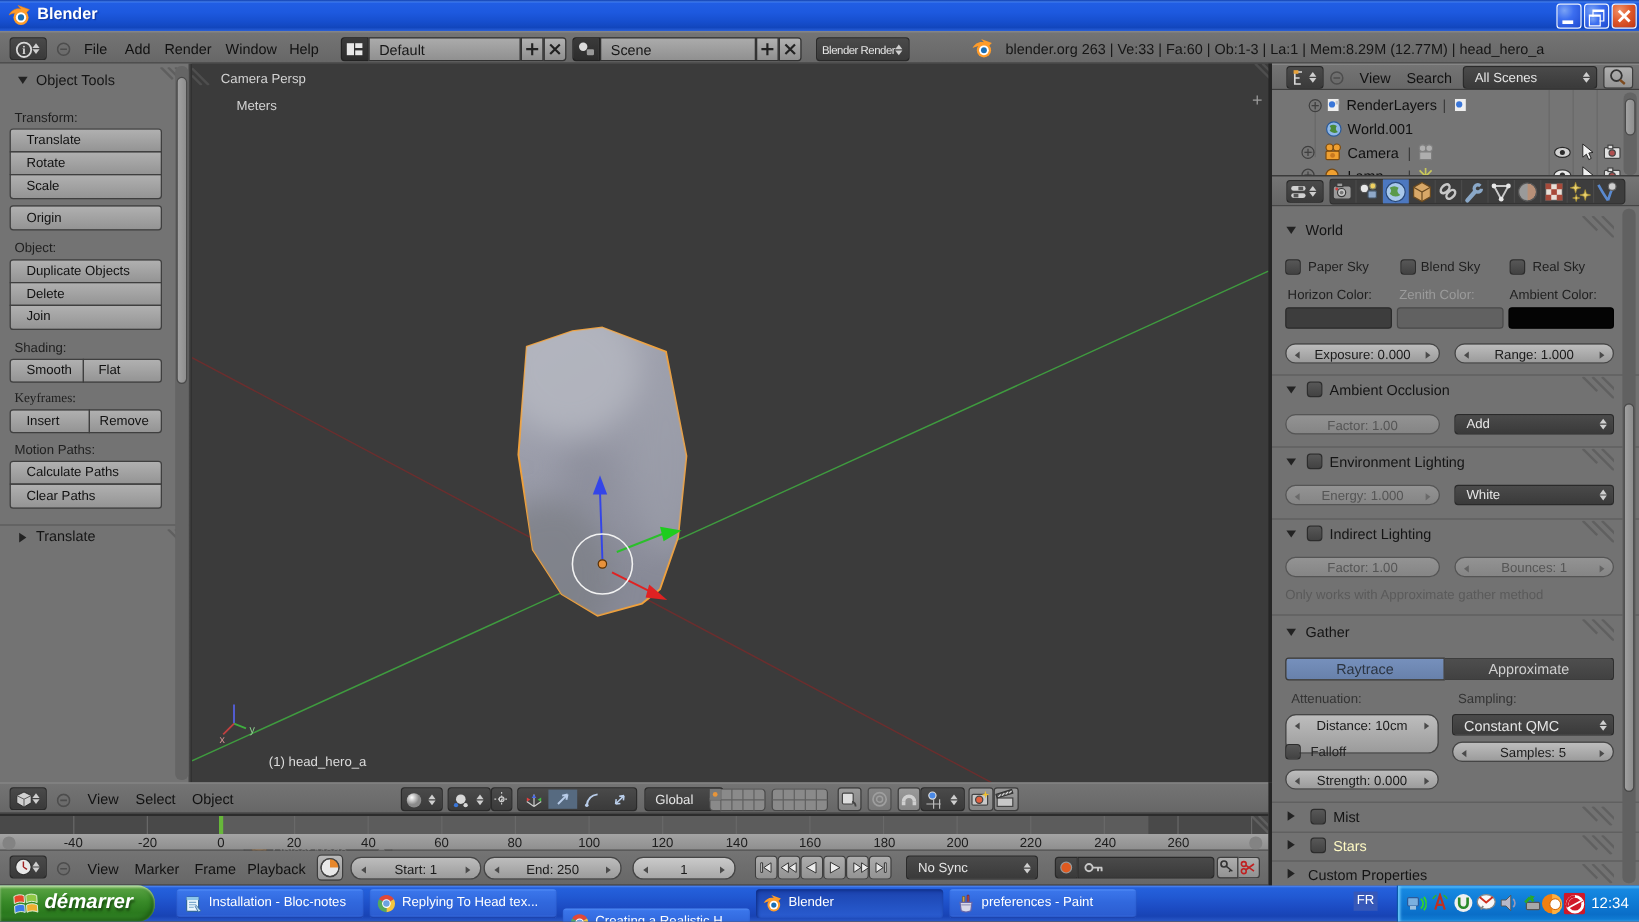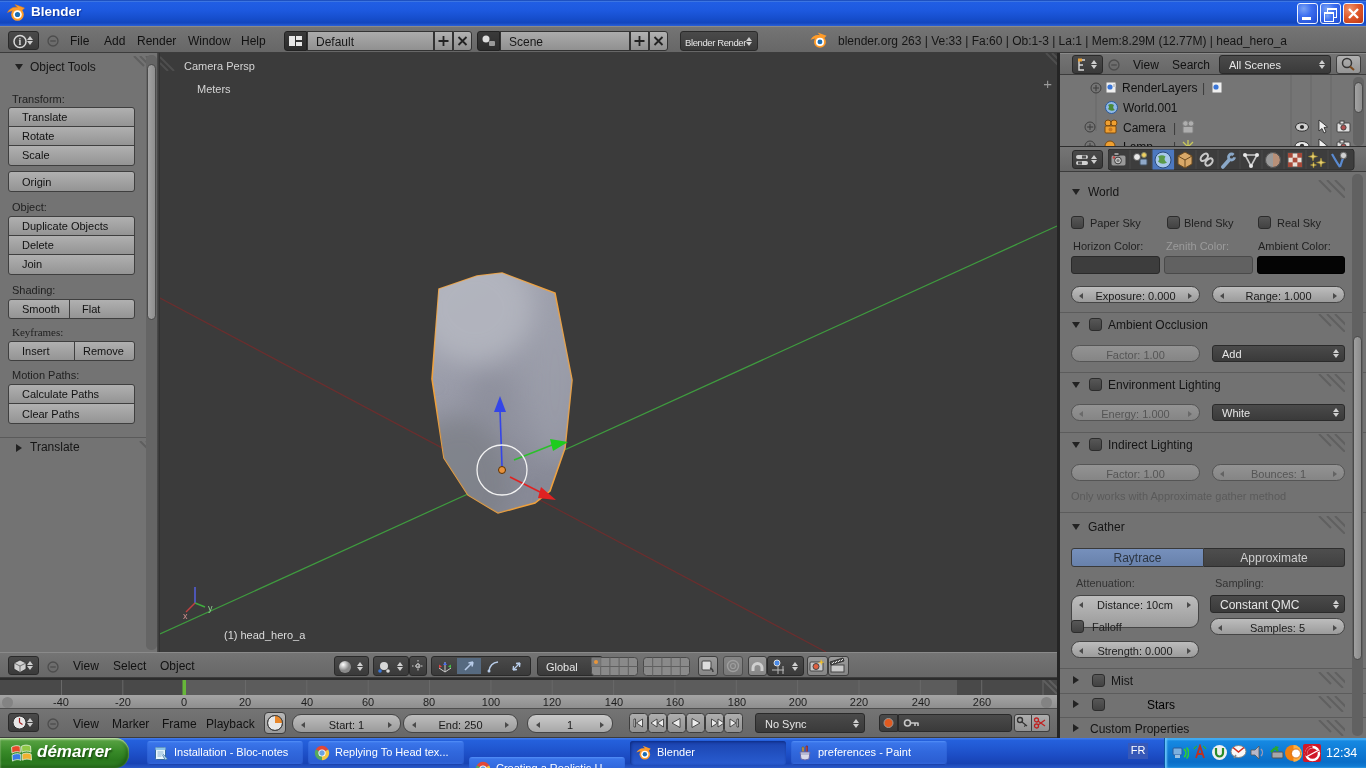--- a/index.html
+++ b/index.html
@@ -514,21 +514,21 @@
 
  <div class="abs tri-r" style="left:13px;top:504px;"></div>
  <div class="abs cb" style="left:32px;top:502px;"></div>
  <div class="abs t12" style="left:51px;top:502px;color:#141414;">Mist</div>
  <svg class="abs" style="left:255px;top:500px" width="30" height="16">
       <path d="M12 0 L28 16 M20 0 L32 12 M4 0 L16 12" stroke="#606060" stroke-width="2"></path>
     </svg>
  <div class="abs" style="left:0;top:521px;width:306px;height:1px;background:#5c5c5c;"></div>
  <div class="abs tri-r" style="left:13px;top:528px;"></div>
  <div class="abs cb" style="left:32px;top:526px;"></div>
- <div class="abs t12" style="left:51px;top:526px;color:#000000;margin-left:36px;">Stars</div>
+ <div class="abs t12" style="left:51px;top:526px;color:#fef9c3;">Stars</div>
  <svg class="abs" style="left:255px;top:524px" width="30" height="16">
       <path d="M12 0 L28 16 M20 0 L32 12 M4 0 L16 12" stroke="#606060" stroke-width="2"></path>
     </svg>
  <div class="abs" style="left:0;top:545px;width:306px;height:1px;background:#5c5c5c;"></div>
  <div class="abs tri-r" style="left:13px;top:552px;"></div>
  <div class="abs t12" style="left:30px;top:550px;color:#141414;">Custom Properties</div>
  <svg class="abs" style="left:255px;top:548px" width="30" height="16">
       <path d="M12 0 L28 16 M20 0 L32 12 M4 0 L16 12" stroke="#606060" stroke-width="2"></path>
     </svg>
 

